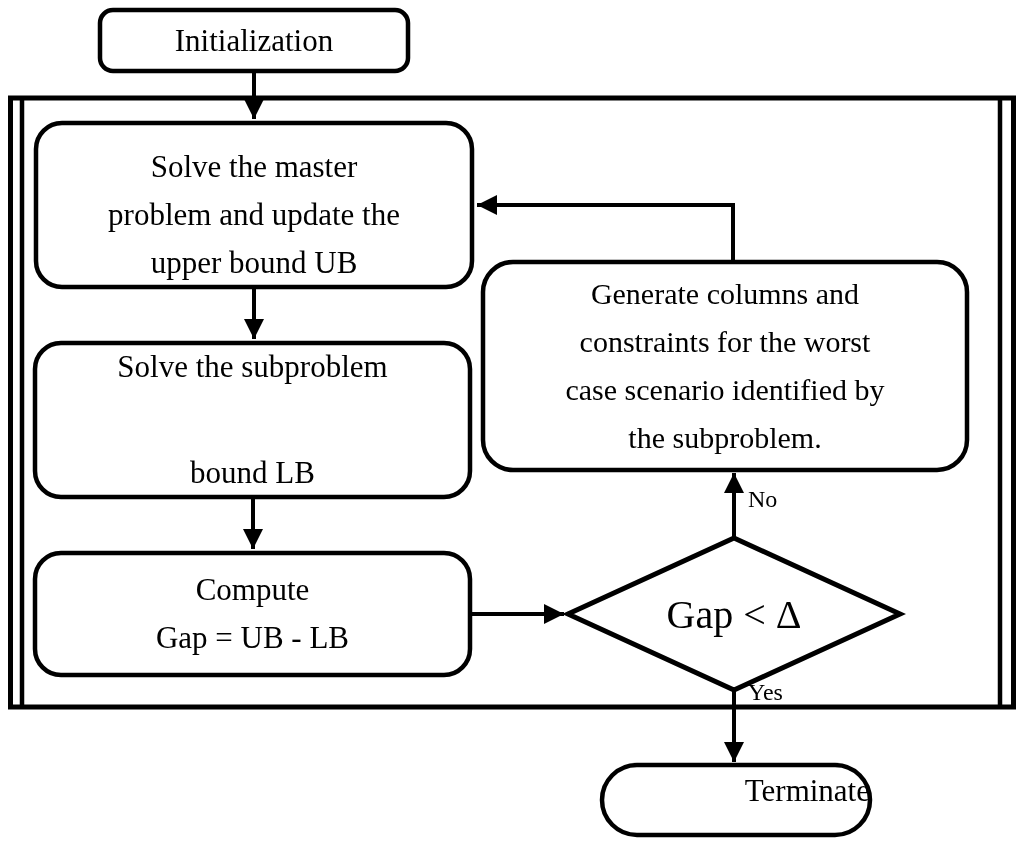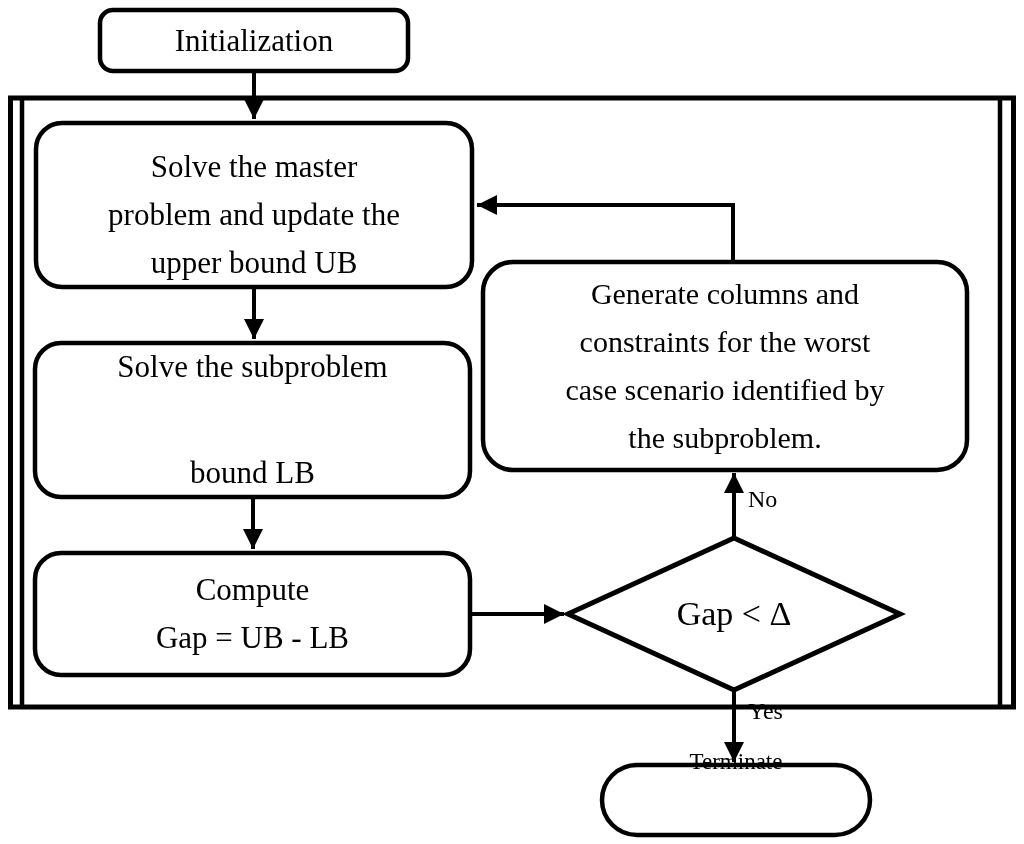--- a/index.html
+++ b/index.html
@@ -39,30 +39,30 @@
     justify-content: center;
     text-align: center;
   }
   .label .tl { white-space: nowrap; }
 
   #lbl-init      { left: 100px; top: 10px;  width: 308px; height: 61px;  font-size: 31px; }
   #lbl-master    { left: 36px;  top: 123px; width: 436px; height: 164px; font-size: 31px; line-height: 48px; justify-content: flex-end; }
   #lbl-sub       { left: 35px;  top: 343px; width: 435px; height: 154px; font-size: 31px; line-height: 48px; justify-content: space-between; }
   #lbl-compute   { left: 35px;  top: 553px; width: 435px; height: 122px; font-size: 31px; line-height: 48px; text-align: right; }
   #lbl-generate  { left: 483px; top: 262px; width: 484px; height: 208px; font-size: 30px; line-height: 48px; }
-  #lbl-decision  { left: 568px; top: 553px; width: 332px; height: 122px; font-size: 34px; }
-  #lbl-terminate { left: 602px; top: 727px; width: 268px; height: 70px;  font-size: 23px; }
+  #lbl-decision  { left: 568px; top: 553px; width: 332px; height: 122px; font-size: 40px; }
+  #lbl-terminate { left: 602px; top: 756px; width: 268px; height: 70px;  font-size: 31px; align-items: flex-end; }
 
   .edge-label {
     position: absolute;
     font-size: 24px;
     white-space: nowrap;
   }
   #lbl-no  { left: 748px; top: 486px; }
-  #lbl-yes { left: 748px; top: 698px; text-align: right; }
+  #lbl-yes { left: 748px; top: 679px; text-align: right; }
 </style>
 </head>
 <body>
 
 <div class="stage">
 
   <svg class="chart-lines" viewBox="0 0 1024 844">
     <defs>
       <marker id="arrowhead" viewBox="0 0 6 6" refX="6" refY="3" markerWidth="5" markerHeight="5" orient="auto">
         <path d="M0,0 L6,3 L0,6 Z" fill="#000000"></path>

